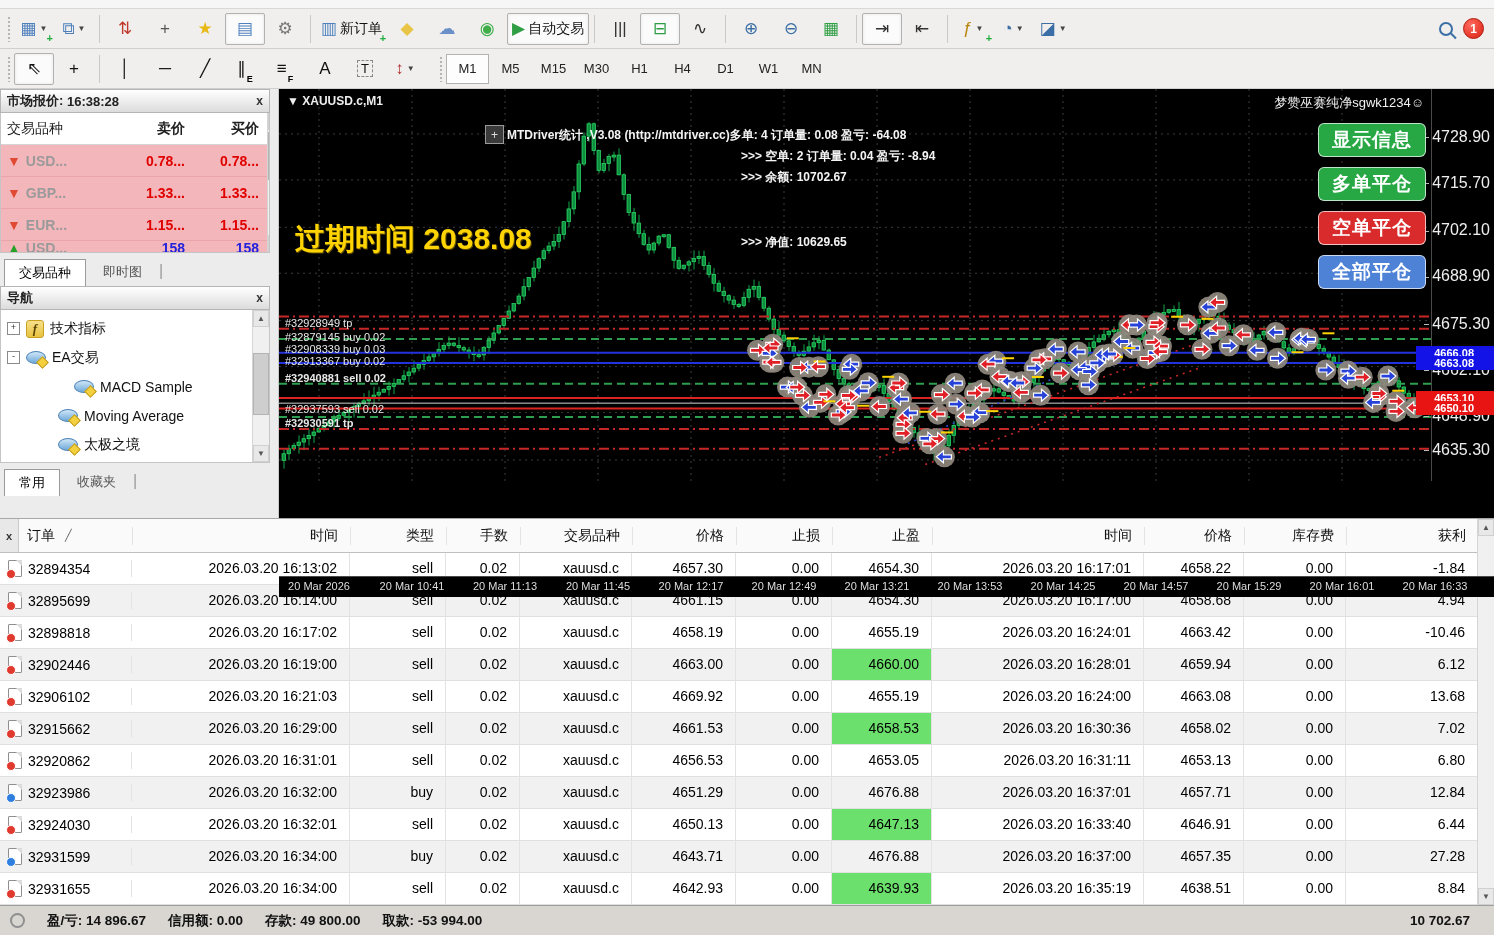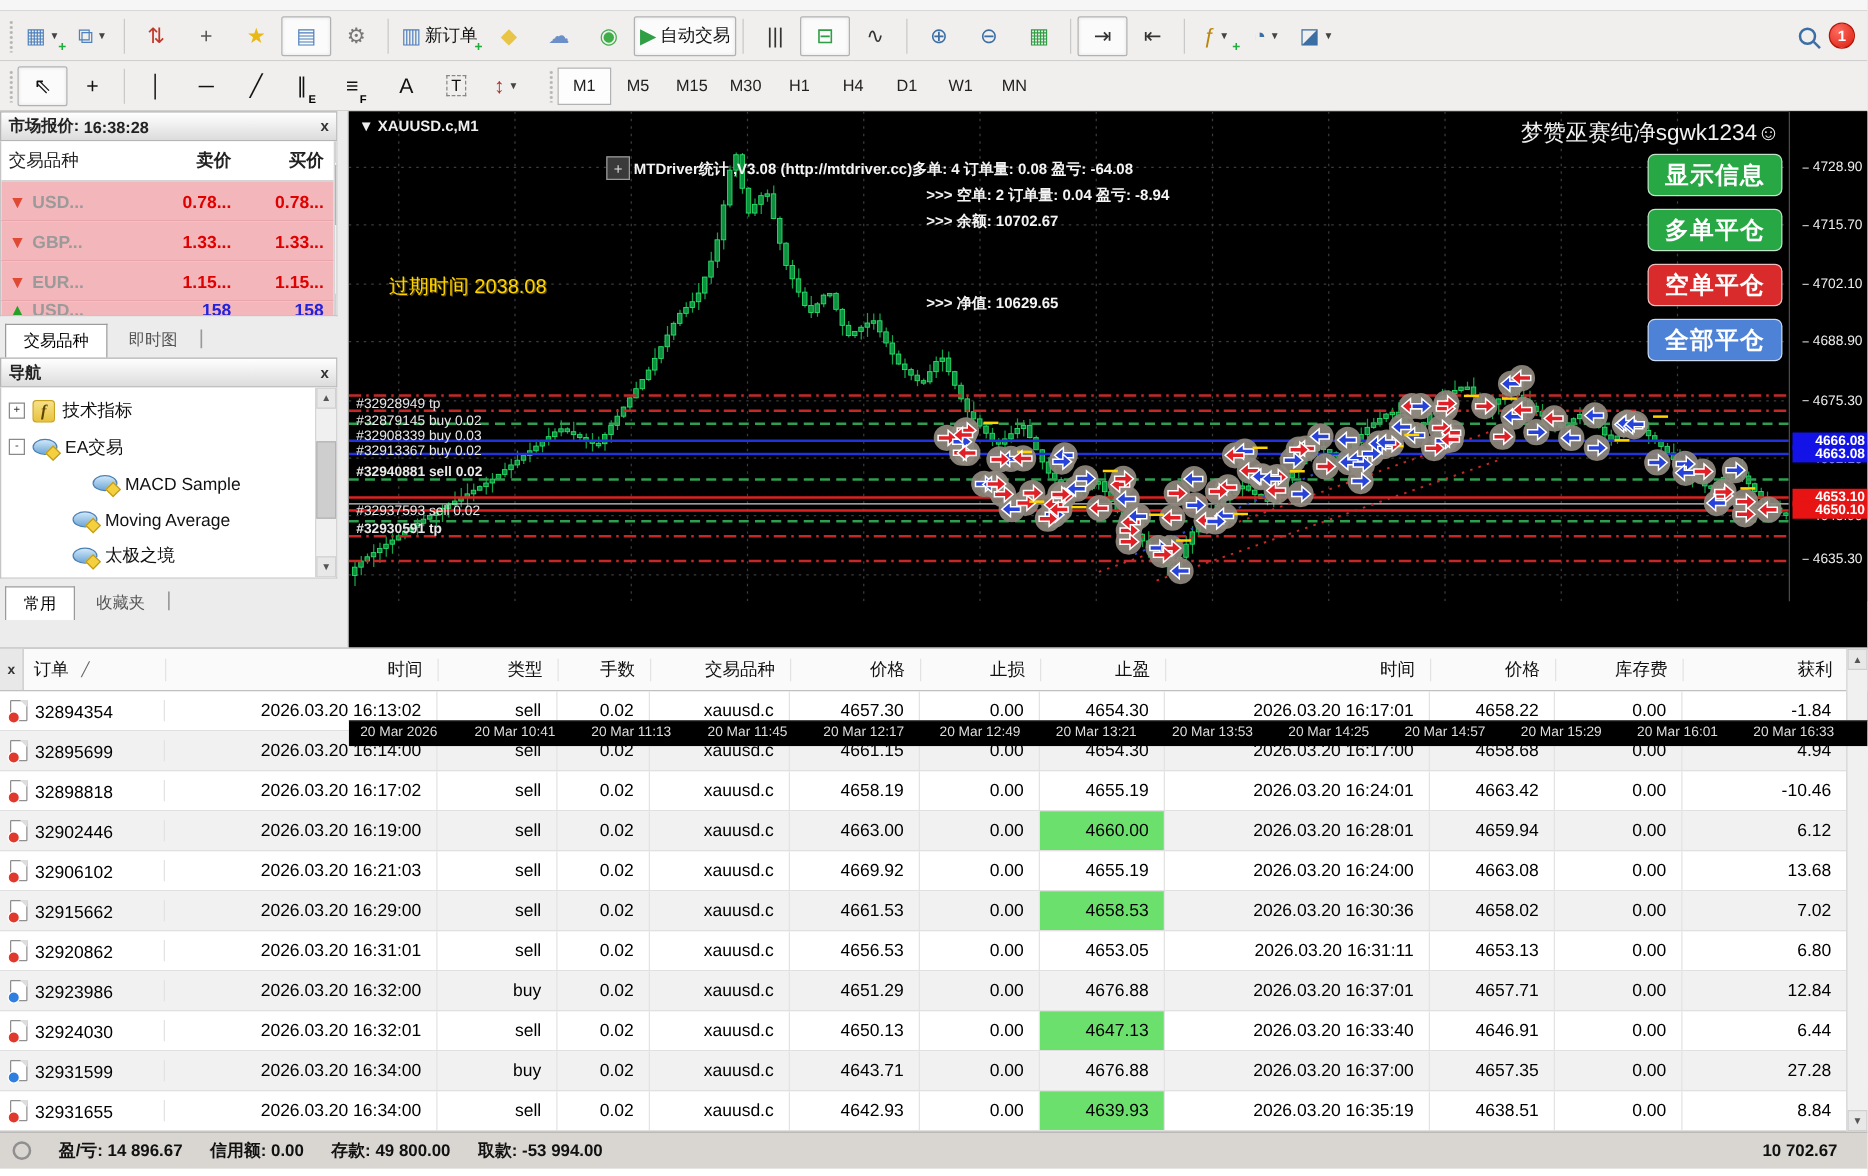--- a/index.html
+++ b/index.html
@@ -56,31 +56,31 @@
   .f-icon{width:16px;height:16px;background:linear-gradient(#f7e08a,#e8c340);border:1px solid #c8a21f;border-radius:3px;color:#5b4500;font-family:"Liberation Serif",serif;font-style:italic;font-weight:bold;font-size:13px;display:flex;align-items:center;justify-content:center;}
   .ea-icon{width:18px;height:11px;background:linear-gradient(#cfe7f8,#6fa8d8);border:1px solid #4a7fb5;border-radius:50%;position:relative;flex:none;}
   .ea-icon::after{content:"";position:absolute;right:-2px;bottom:-4px;width:7px;height:7px;background:#f4d03f;border:1px solid #c09c1e;transform:rotate(45deg);}
 
   .leftfill{flex:1;background:#ececec;}
 
   
   .chart{position:relative;width:1216px;height:508px;background:#000;overflow:hidden;}
   .chart svg{position:absolute;left:0;top:0;}
   .symlabel{position:absolute;left:8px;top:5px;color:#eee;font-size:12px;font-weight:bold;z-index:5;}
-  .watermark{position:absolute;right:70px;top:5px;color:#f2f2f2;font-size:18px;z-index:5;}
+  .watermark{position:absolute;right:70px;top:5px;color:#f2f2f2;font-size:13px;z-index:5;}
   .lev1{position:absolute;left:20px;top:98px;color:#ffd400;font-size:22px;font-weight:bold;z-index:5;text-shadow:1px 1px 0 #5a4a00;}
-  .lev2{position:absolute;left:16px;top:130px;color:#ffd400;font-size:16px;font-weight:normal;z-index:5;text-shadow:1px 1px 0 #5a4a00;margin-left:16px;}
+  .lev2{position:absolute;left:16px;top:130px;color:#ffd400;font-size:30px;font-weight:bold;z-index:5;text-shadow:1px 1px 0 #5a4a00;}
   .statline{position:absolute;color:#f4f4f4;font-size:12px;font-weight:600;z-index:5;white-space:nowrap;}
   .plusbox{position:absolute;left:206px;top:36px;width:17px;height:17px;background:#3a3a3a;border:1px solid #9a9a9a;color:#ddd;font-size:12px;display:flex;align-items:center;justify-content:center;z-index:5;}
   .olabel{position:absolute;left:6px;color:#e8e8e8;font-size:11px;z-index:5;white-space:nowrap;}
   .cbtn{position:absolute;right:68px;width:106px;height:32px;border-radius:6px;color:#fff;font-weight:bold;font-size:19px;letter-spacing:1px;display:flex;align-items:center;justify-content:center;border:1px solid rgba(255,255,255,.7);z-index:6;cursor:default;}
   .paxis{position:absolute;right:0;top:0;width:62px;height:392px;background:#000;border-left:1px solid #4a4a4a;z-index:4;}
-  .plab{position:absolute;right:4px;color:#eee;font-size:11px;z-index:4;}
+  .plab{position:absolute;right:4px;color:#eee;font-size:16px;z-index:4;}
   .plab::before{content:"";display:inline-block;width:5px;height:1px;background:#bbb;vertical-align:middle;margin-right:3px;}
-  .ptag{position:absolute;right:0;width:58px;height:14px;color:#fff;font-size:11px;font-weight:bold;text-align:right;padding-right:2px;line-height:14px;z-index:5;}
+  .ptag{position:absolute;right:0;width:58px;height:14px;color:#fff;font-size:11px;font-weight:bold;text-align:right;padding-right:20px;line-height:14px;z-index:5;}
   .taxis{position:absolute;left:0;bottom:0;width:1216px;height:20px;background:#000;border-top:1px solid #4a4a4a;z-index:6;}
   .tlab{position:absolute;top:3px;color:#ddd;font-size:11px;white-space:nowrap;transform:translateX(-50%);}
 
   
   .orders{border-top:1px solid #a8a8a8;background:#fff;position:relative;}
   .ohead{display:flex;height:33px;background:#fafafa;border-bottom:1px solid #c0c0c0;align-items:center;font-size:14px;color:#111;}
   .ohx{width:18px;height:33px;display:flex;align-items:center;justify-content:center;background:#e8e8e8;border-right:1px solid #c9c9c9;font-size:11px;font-weight:bold;color:#333;}
   .ocell{padding-right:12px;text-align:right;border-right:1px solid #e3e3e3;box-sizing:border-box;flex:none;}
   .ocell.first{text-align:left;padding-left:8px;display:flex;align-items:center;gap:6px;}
   .orow{display:flex;height:31px;align-items:center;font-size:14px;color:#000;border-bottom:1px solid #e0e0e0;}

